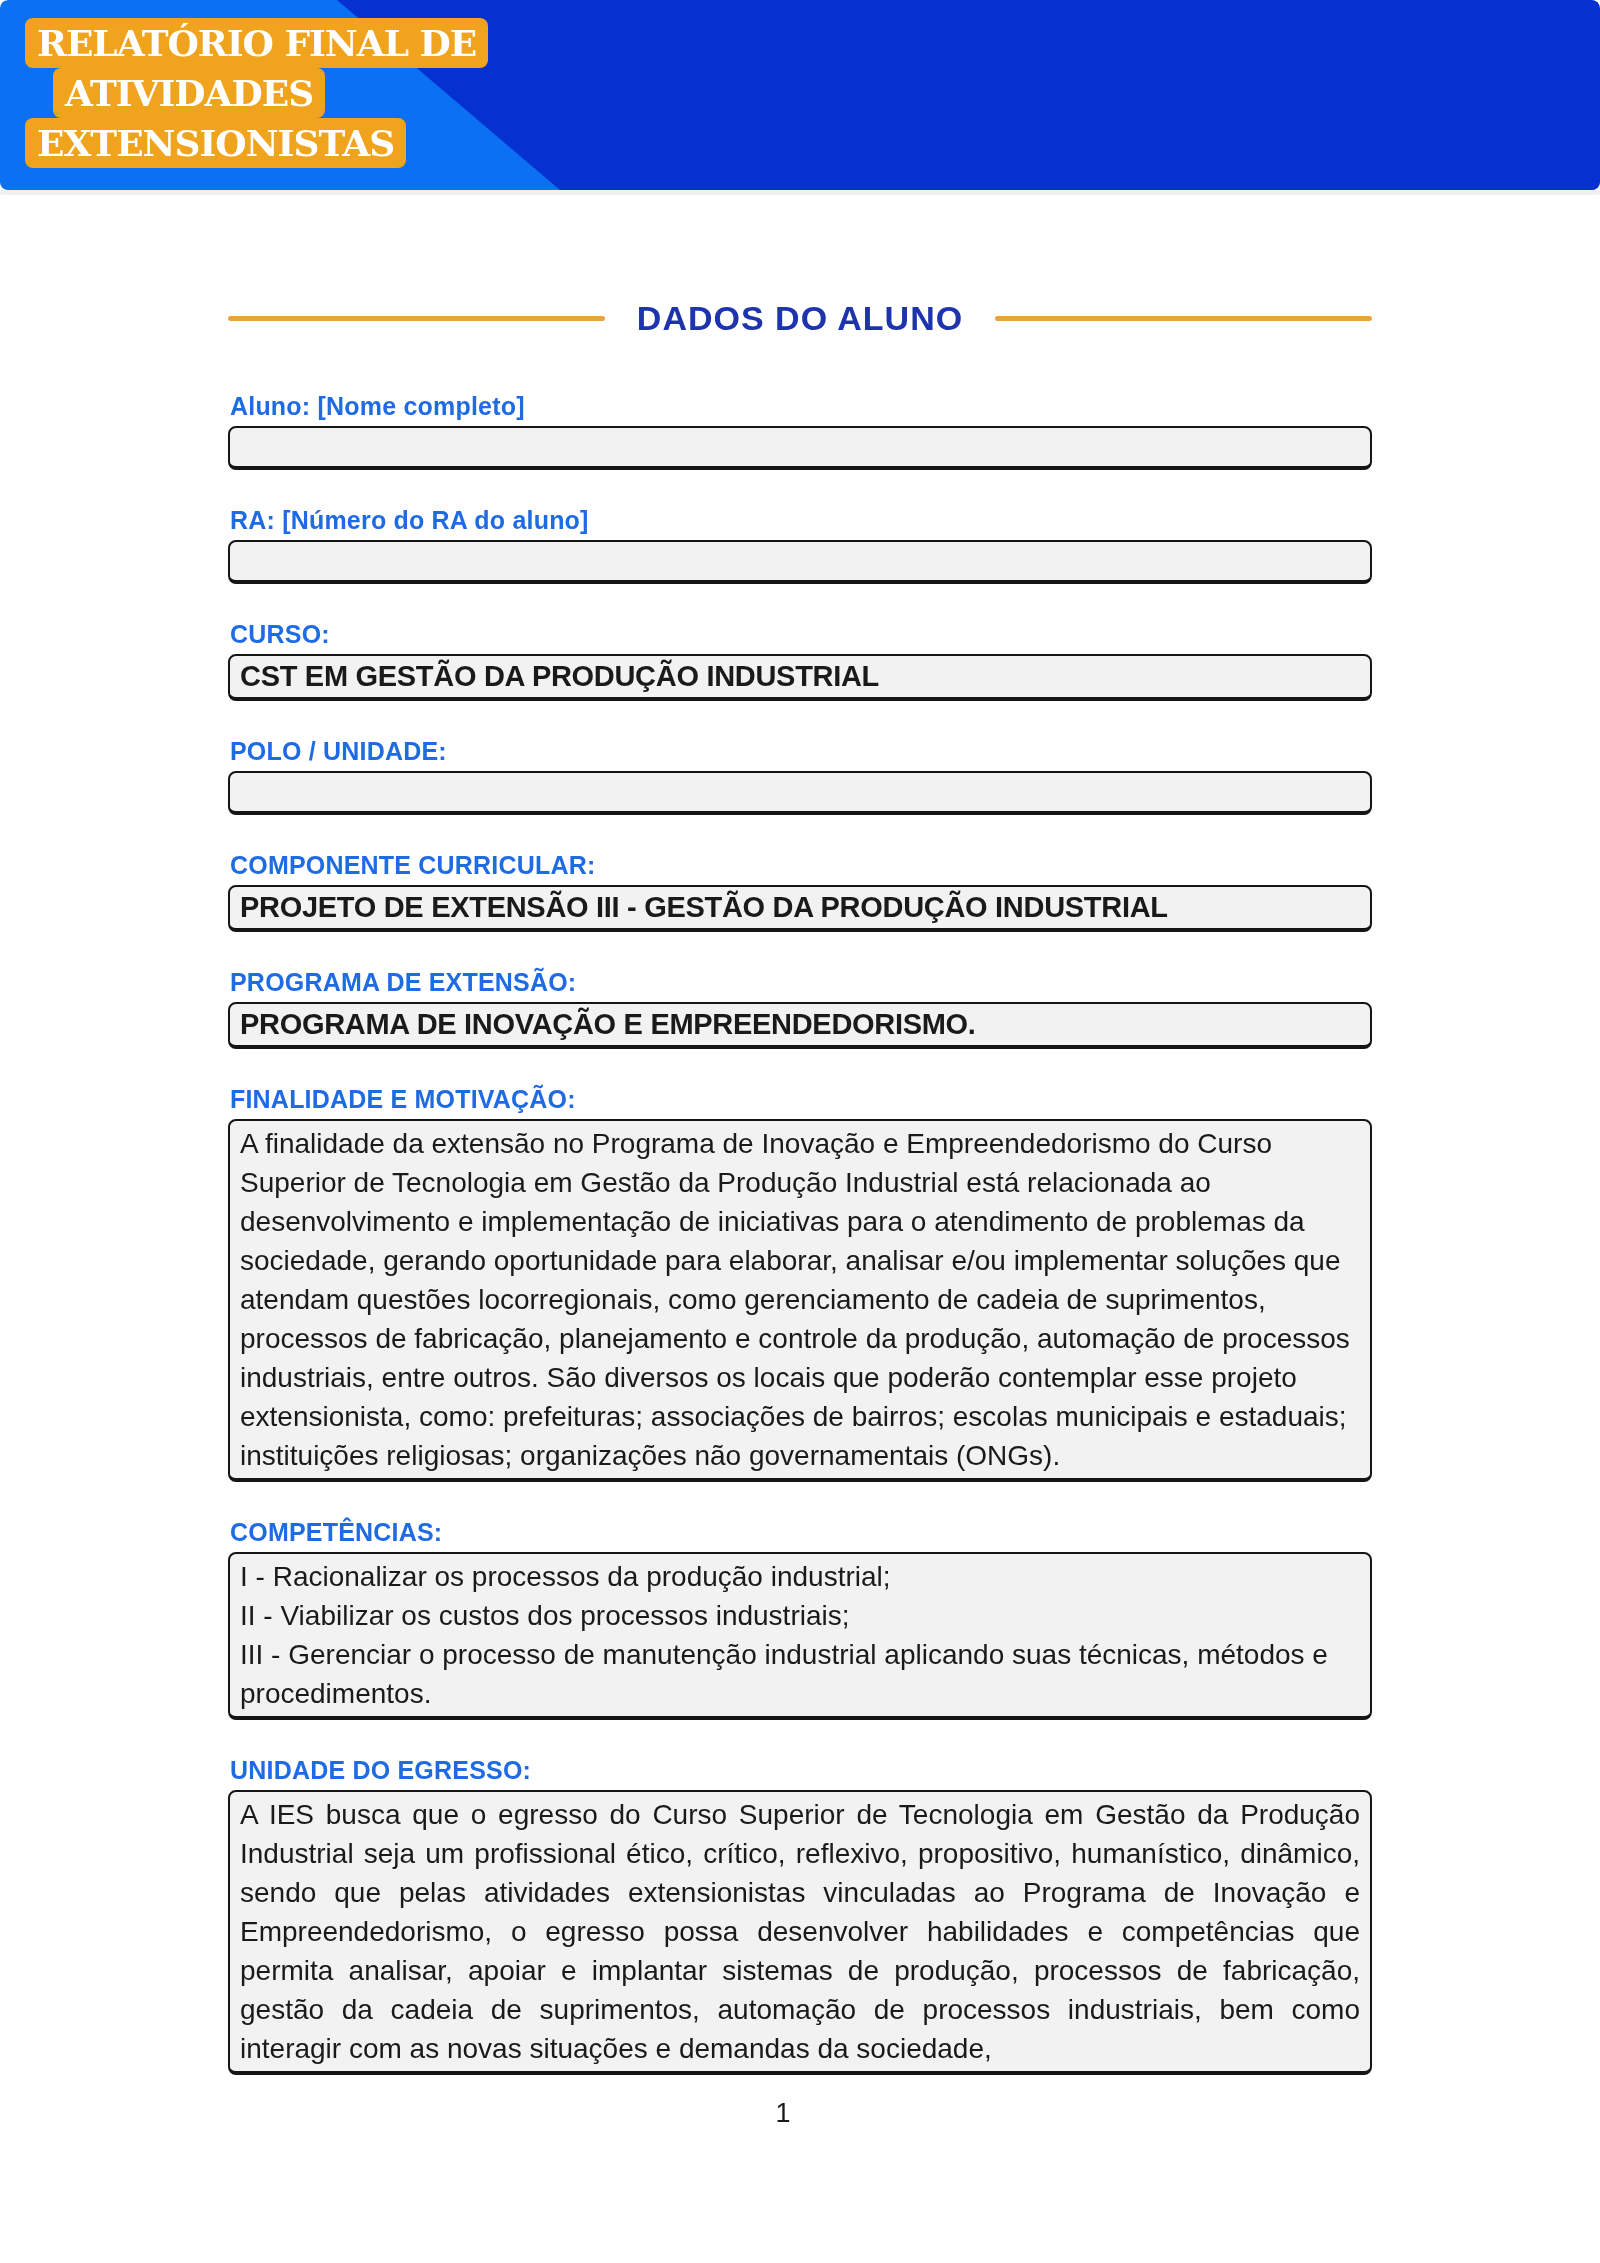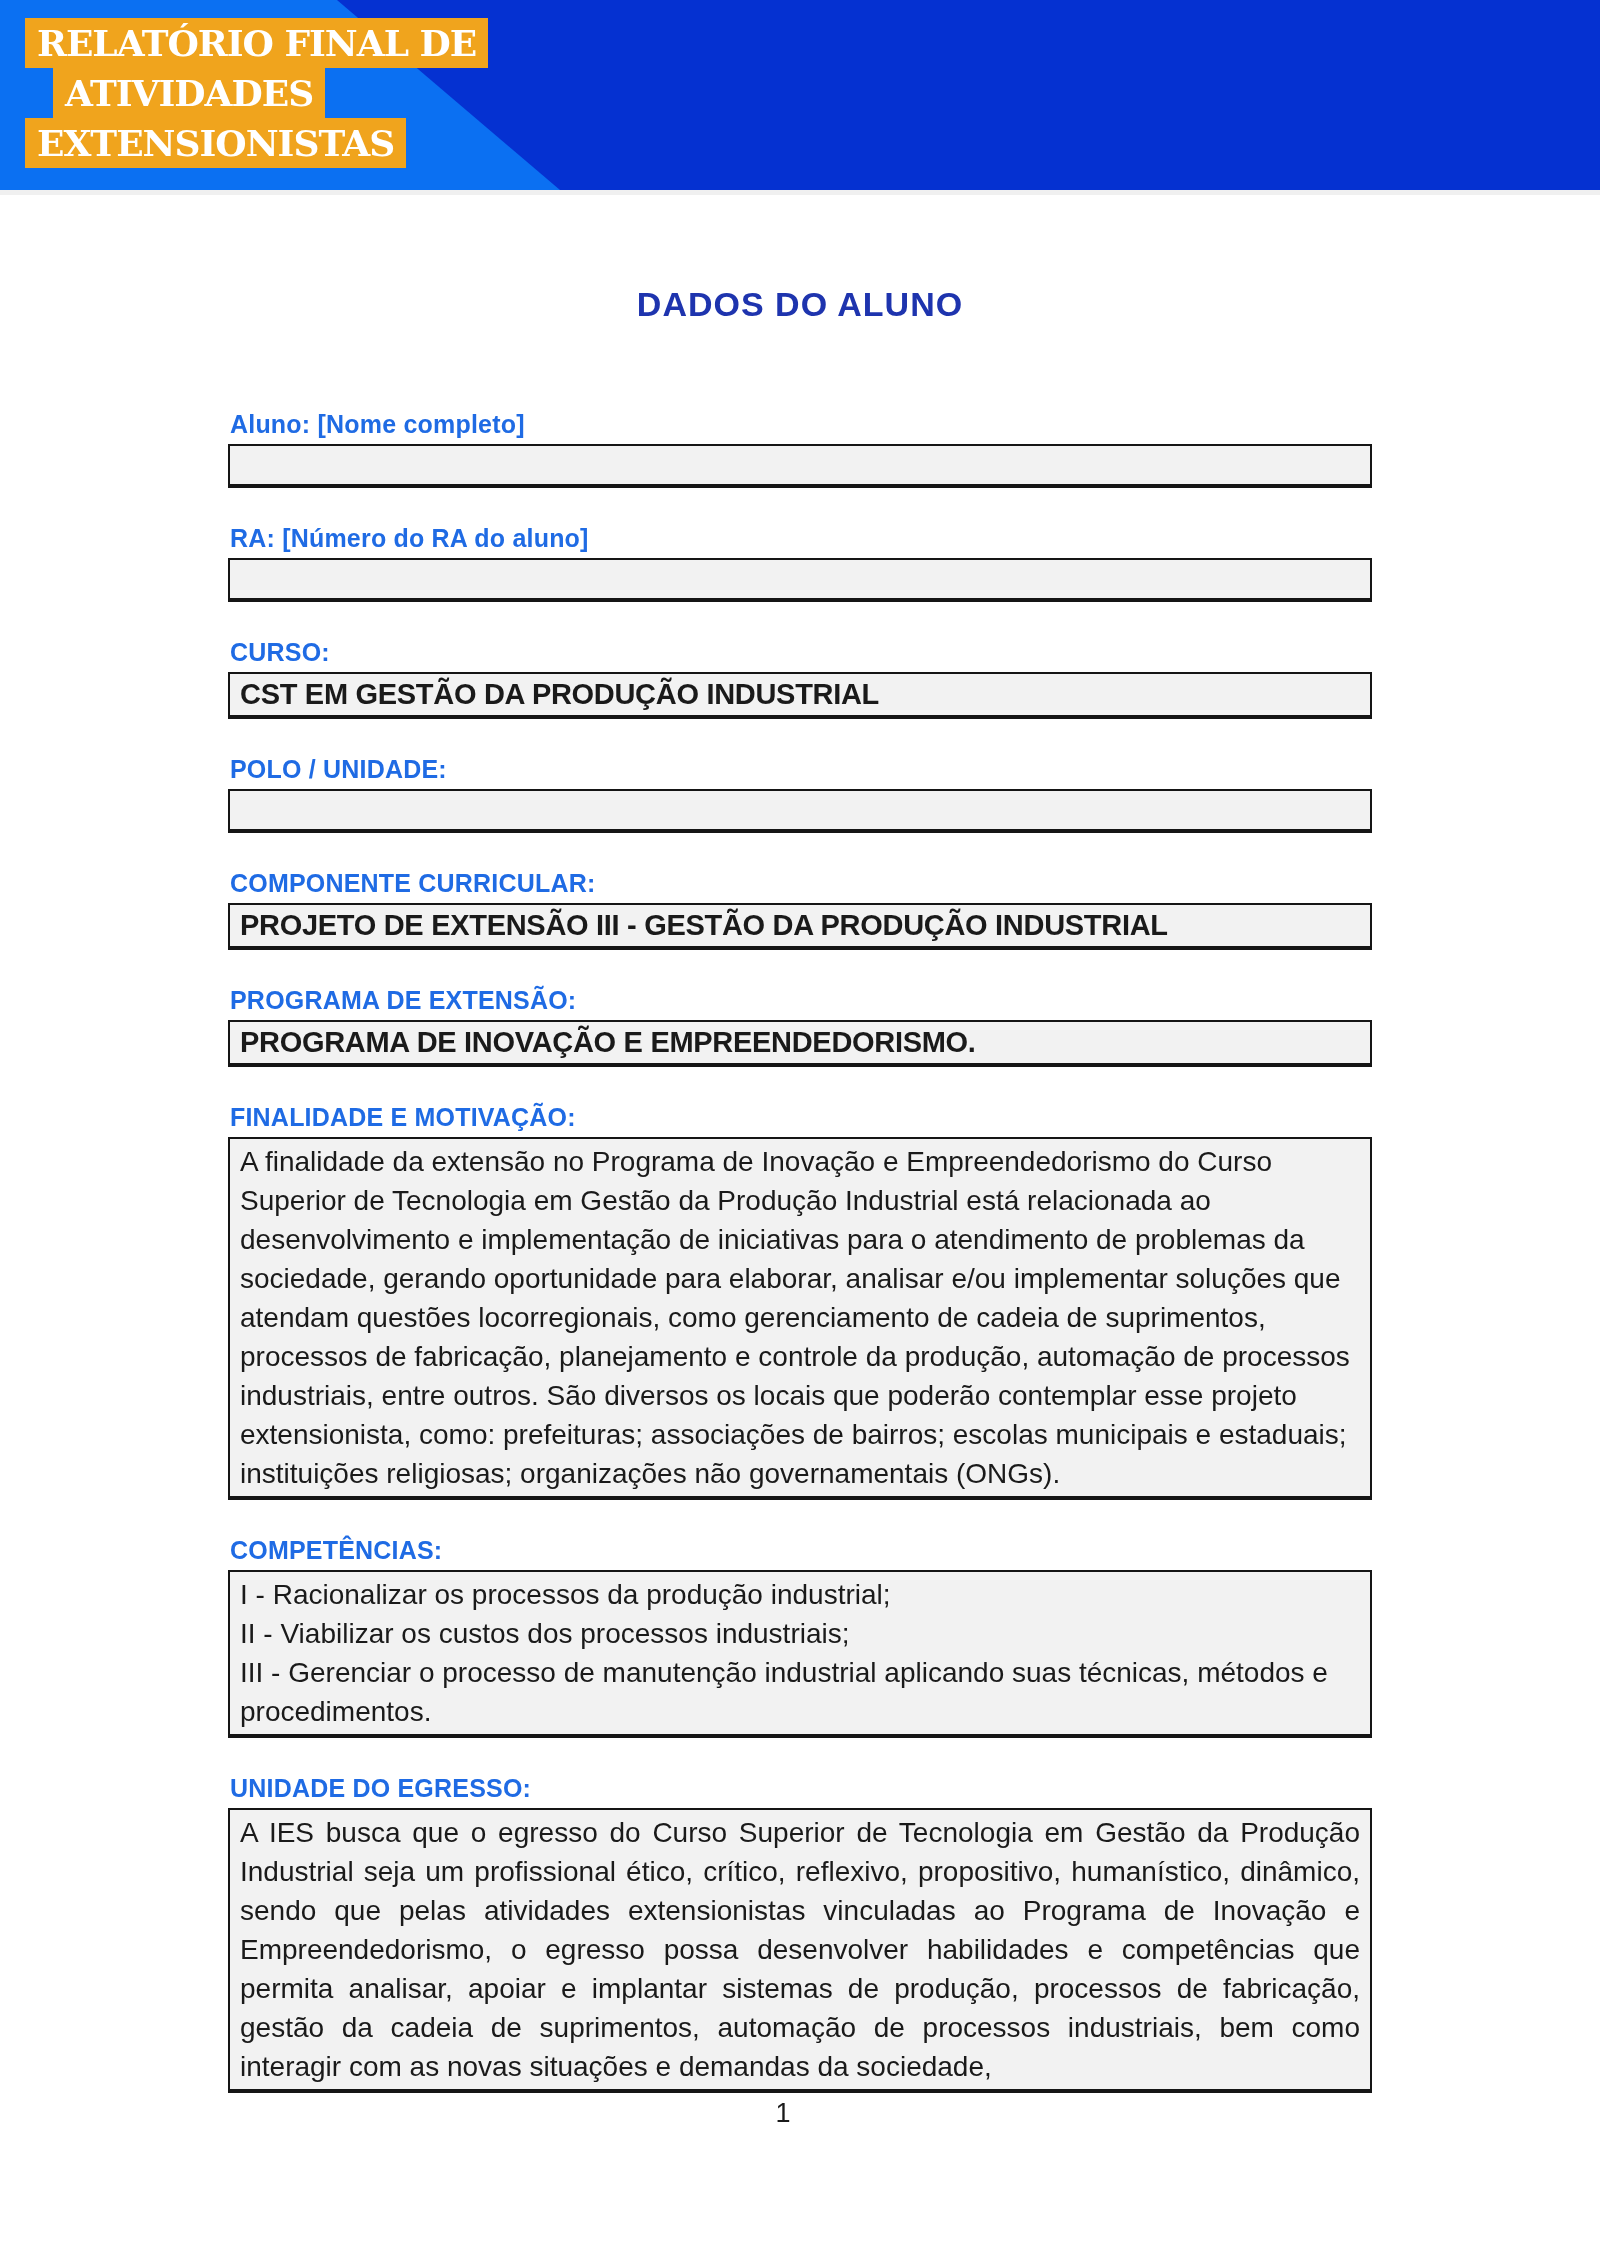--- a/index.html
+++ b/index.html
@@ -6,21 +6,21 @@
     --banner-light-blue: #0b70f2;
     --banner-dark-blue: #0531d1;
     --banner-orange: #f0a41d;
     --rule-gold: #e8a33c;
     --title-blue: #1e34ae;
     --label-blue: #1f6be4;
     --box-fill: #f2f2f2;
     --box-border: #151515;
     --text-dark: #1a1a1a;
   }
-  * { box-sizing: border-box; }
+  * { box-sizing: border-box; border-radius: 8px; }
   html, body { margin: 0; padding: 0; }
   body {
     width: 1600px; height: 2263px;
     background: #ffffff;
     font-family: "Liberation Sans", sans-serif;
     position: relative;
     overflow: hidden;
   }
 
   
@@ -52,22 +52,21 @@
     white-space: nowrap;
   }
   .banner-line.l1 { min-width: 442px; }
   .banner-line.l2 { min-width: 252px; margin-left: 28px; }
   .banner-line.l3 { min-width: 367px; }
   .banner-sep { height: 5px; background: #f0f0f0; }
 
   
   .title-row {
     display: flex; align-items: center; gap: 32px;
-    margin: 58px 228px 0 228px;
-    flex-direction: column;
+    margin: 104px 228px 0 228px;
   }
   .title-rule { flex: 1; height: 5px; background: var(--rule-gold); }
   .page-title {
     margin: 0;
     font-size: 34px;
     font-weight: 700;
     color: var(--title-blue);
     letter-spacing: 1px;
     white-space: nowrap;
   }

